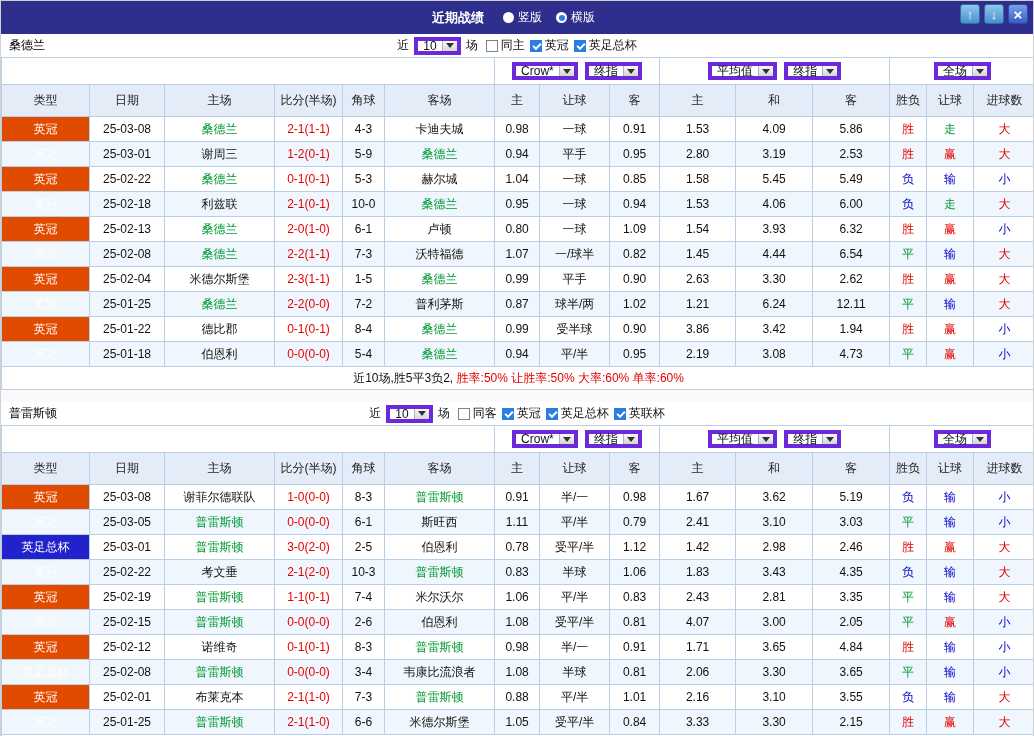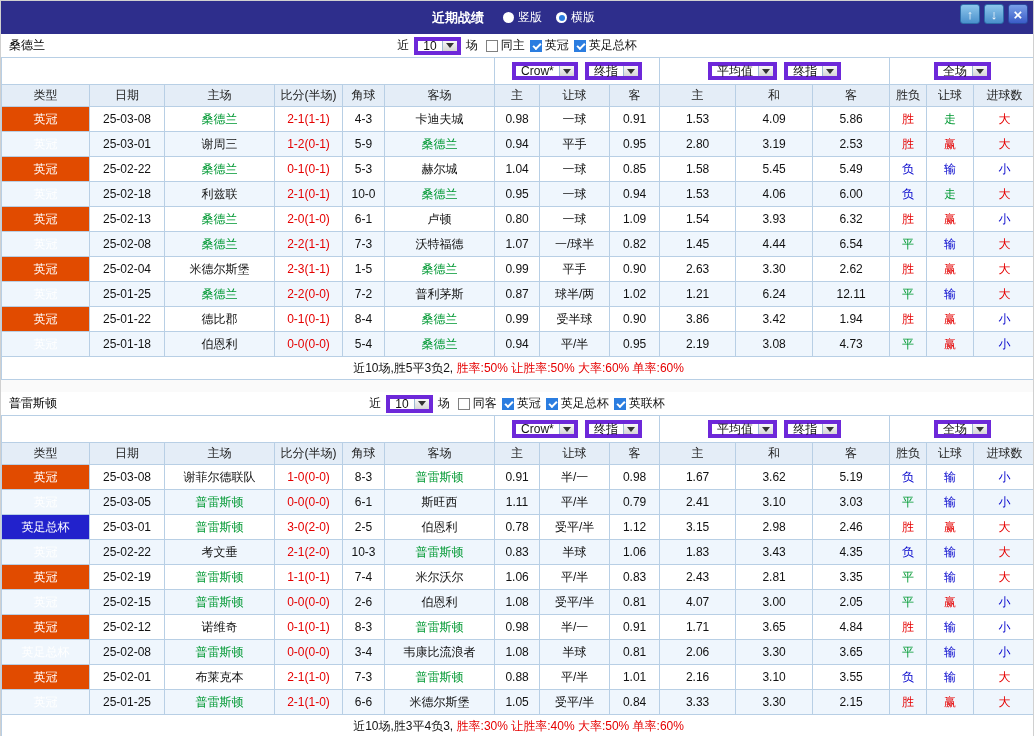--- a/index.html
+++ b/index.html
@@ -65,21 +65,21 @@
   .tri { width: 0; height: 0; border-left: 4px solid transparent; border-right: 4px solid transparent; border-top: 5px solid #333; }
 
   
   table.grid { width: 100%; table-layout: fixed; border-collapse: collapse; }
   table.grid th, table.grid td {
     border: 1px solid var(--grid-border);
     text-align: center; font-size: 12px;
     height: 25px; overflow: hidden; white-space: nowrap;
   }
   tr.sel-row td { height: 27px; background: #fff; }
-  tr.head-row th { height: 22px; background: var(--header-bg); font-weight: normal; color: #222; }
+  tr.head-row th { height: 32px; background: var(--header-bg); font-weight: normal; color: #222; }
   tbody td { background: #fff; }
   tbody tr:nth-child(even) td { background: var(--row-alt); }
   tbody td.lg-orange { background: var(--league-orange); color: #fff; }
   tbody td.lg-blue { background: var(--league-blue); color: #fff; }
   td.score { color: var(--red); }
   td.team.focus { color: var(--team-green); }
   .c-red { color: var(--red); }
   .c-blue { color: var(--blue); }
   .c-green { color: var(--green); }
   tfoot td.summary { height: 23px; background: #fff; font-size: 12px; }
@@ -552,21 +552,21 @@
           <tr>
             <td class="lg-blue">英足总杯</td>
             <td>25-03-01</td>
             <td class="team focus">普雷斯顿</td>
             <td class="score">3-0(2-0)</td>
             <td>2-5</td>
             <td class="team">伯恩利</td>
             <td>0.78</td>
             <td>受平/半</td>
             <td>1.12</td>
-            <td>3.15</td>
+            <td>1.42</td>
             <td>2.98</td>
             <td>2.46</td>
             <td class="c-red">胜</td>
             <td class="c-red">赢</td>
             <td class="c-red">大</td>
           </tr>
           <tr>
             <td class="lg-orange">英冠</td>
             <td>25-02-22</td>
             <td class="team">考文垂</td>

